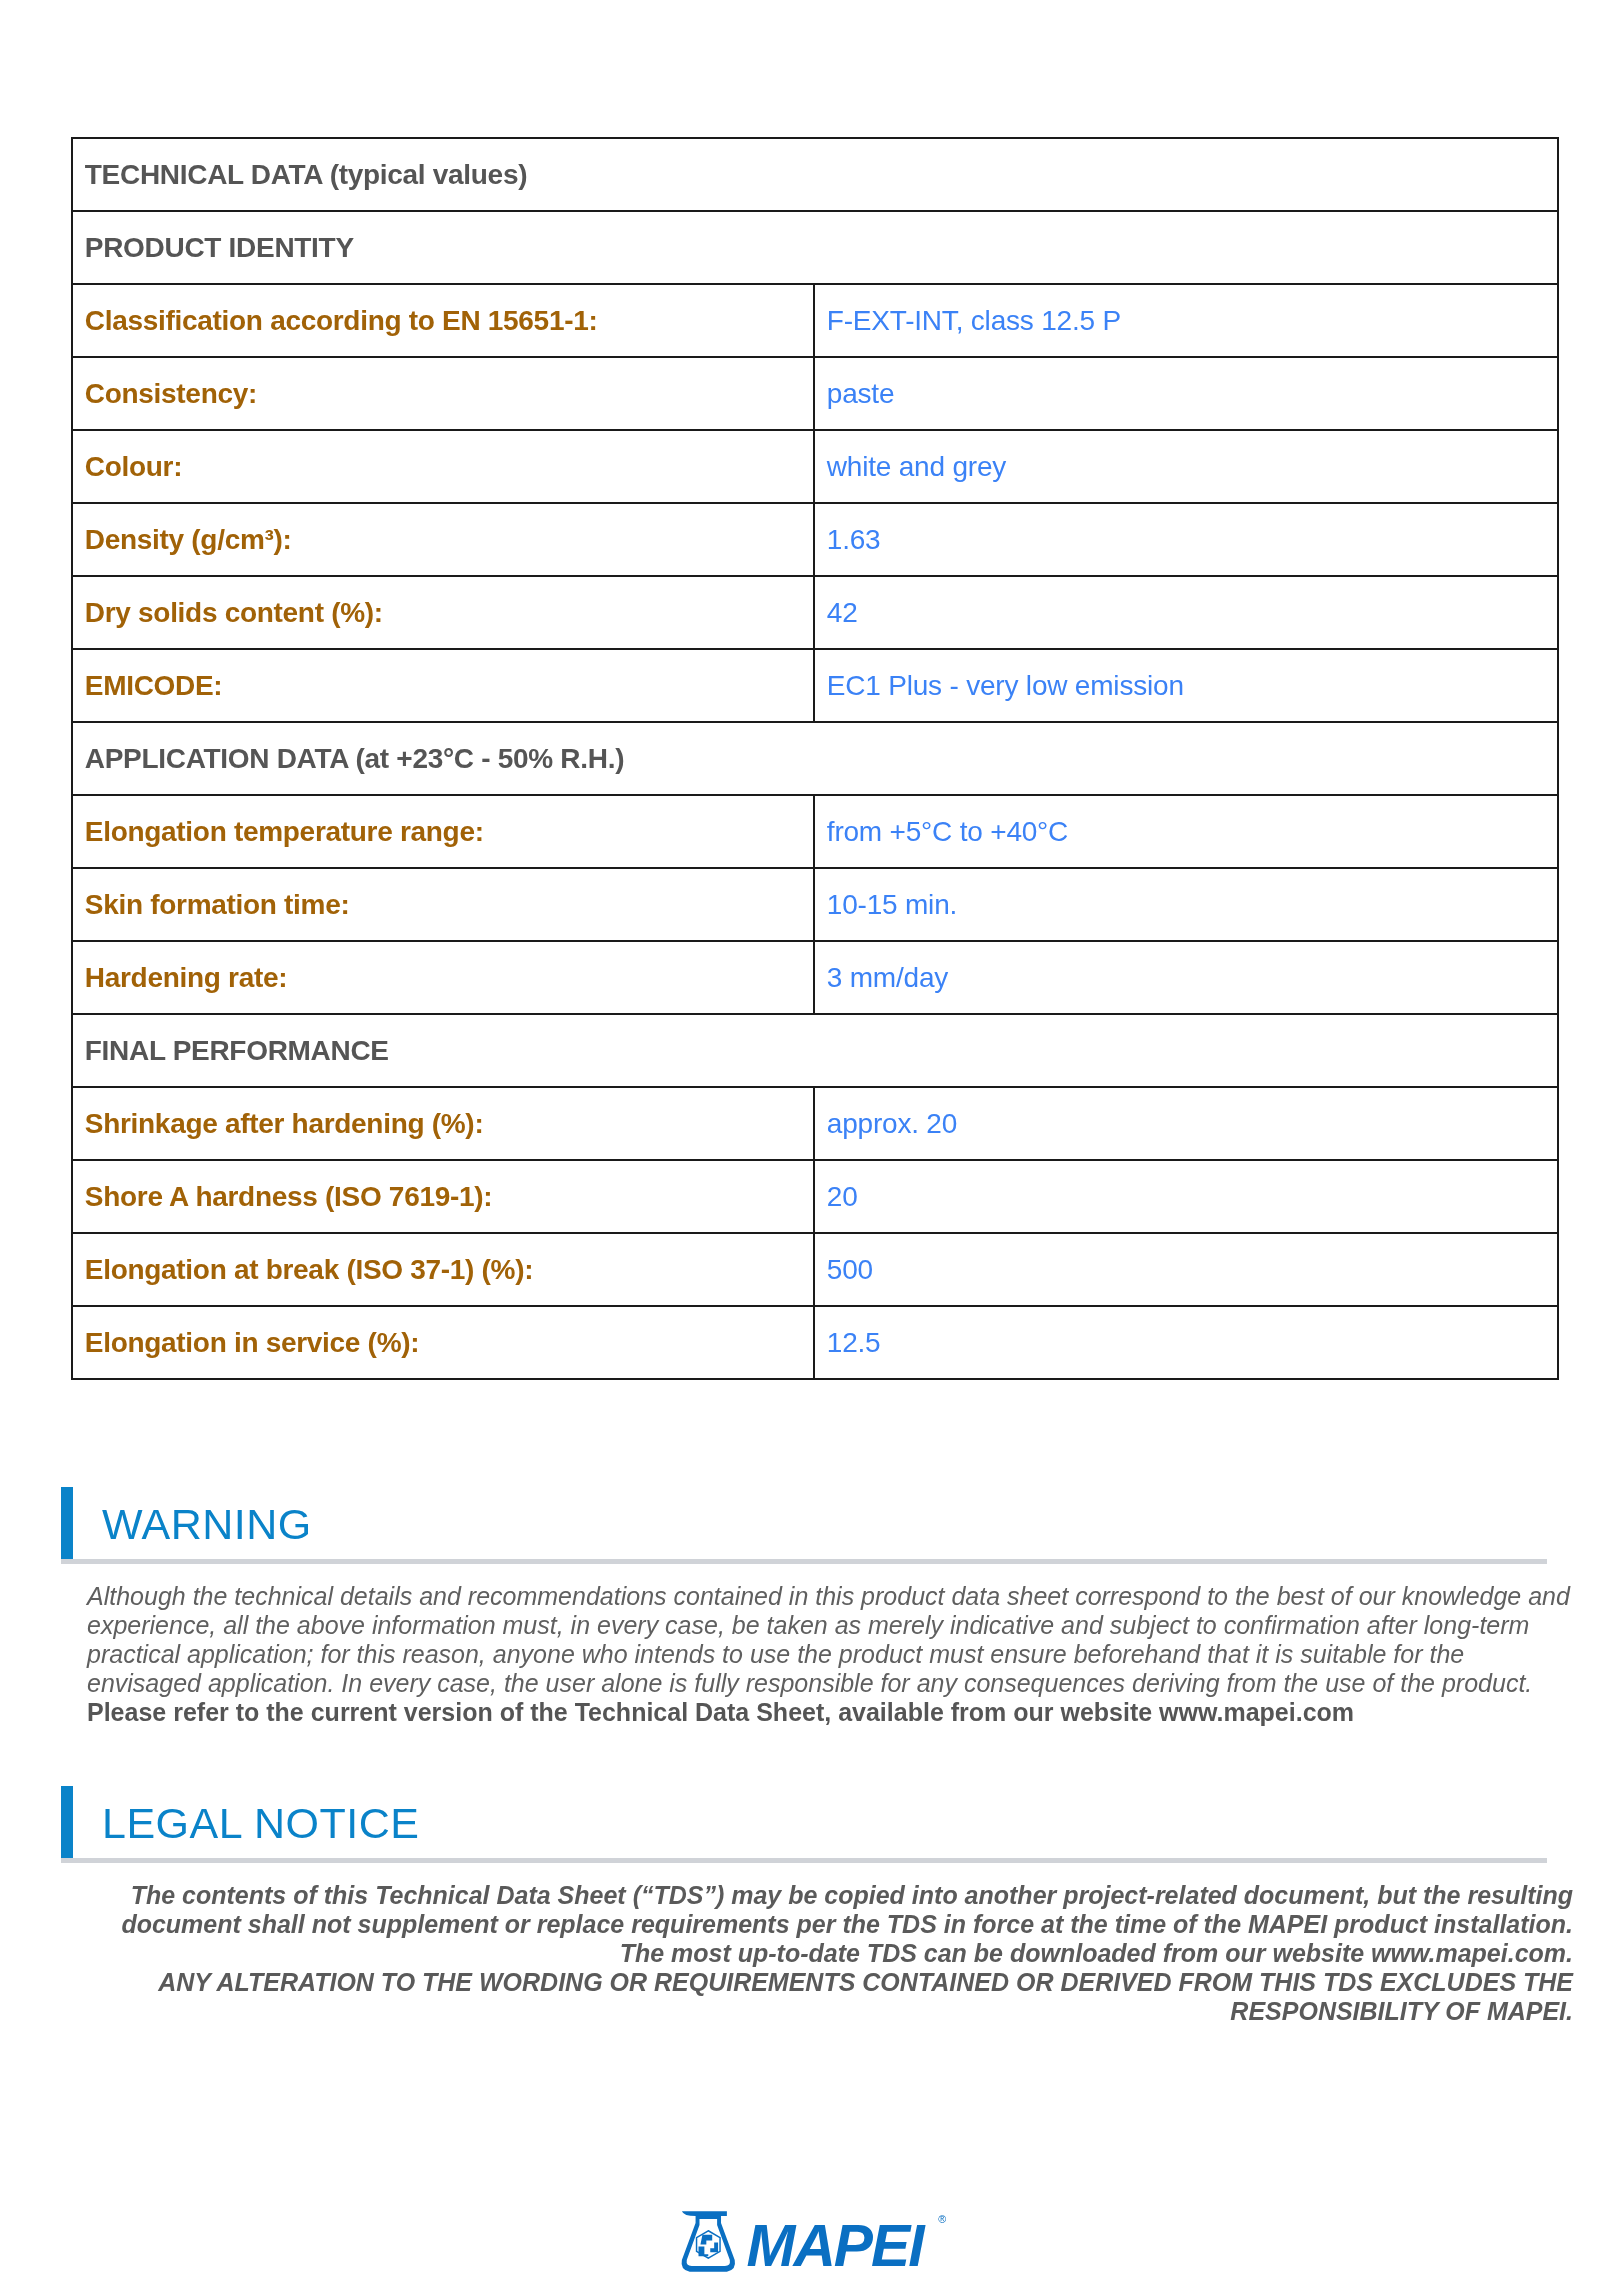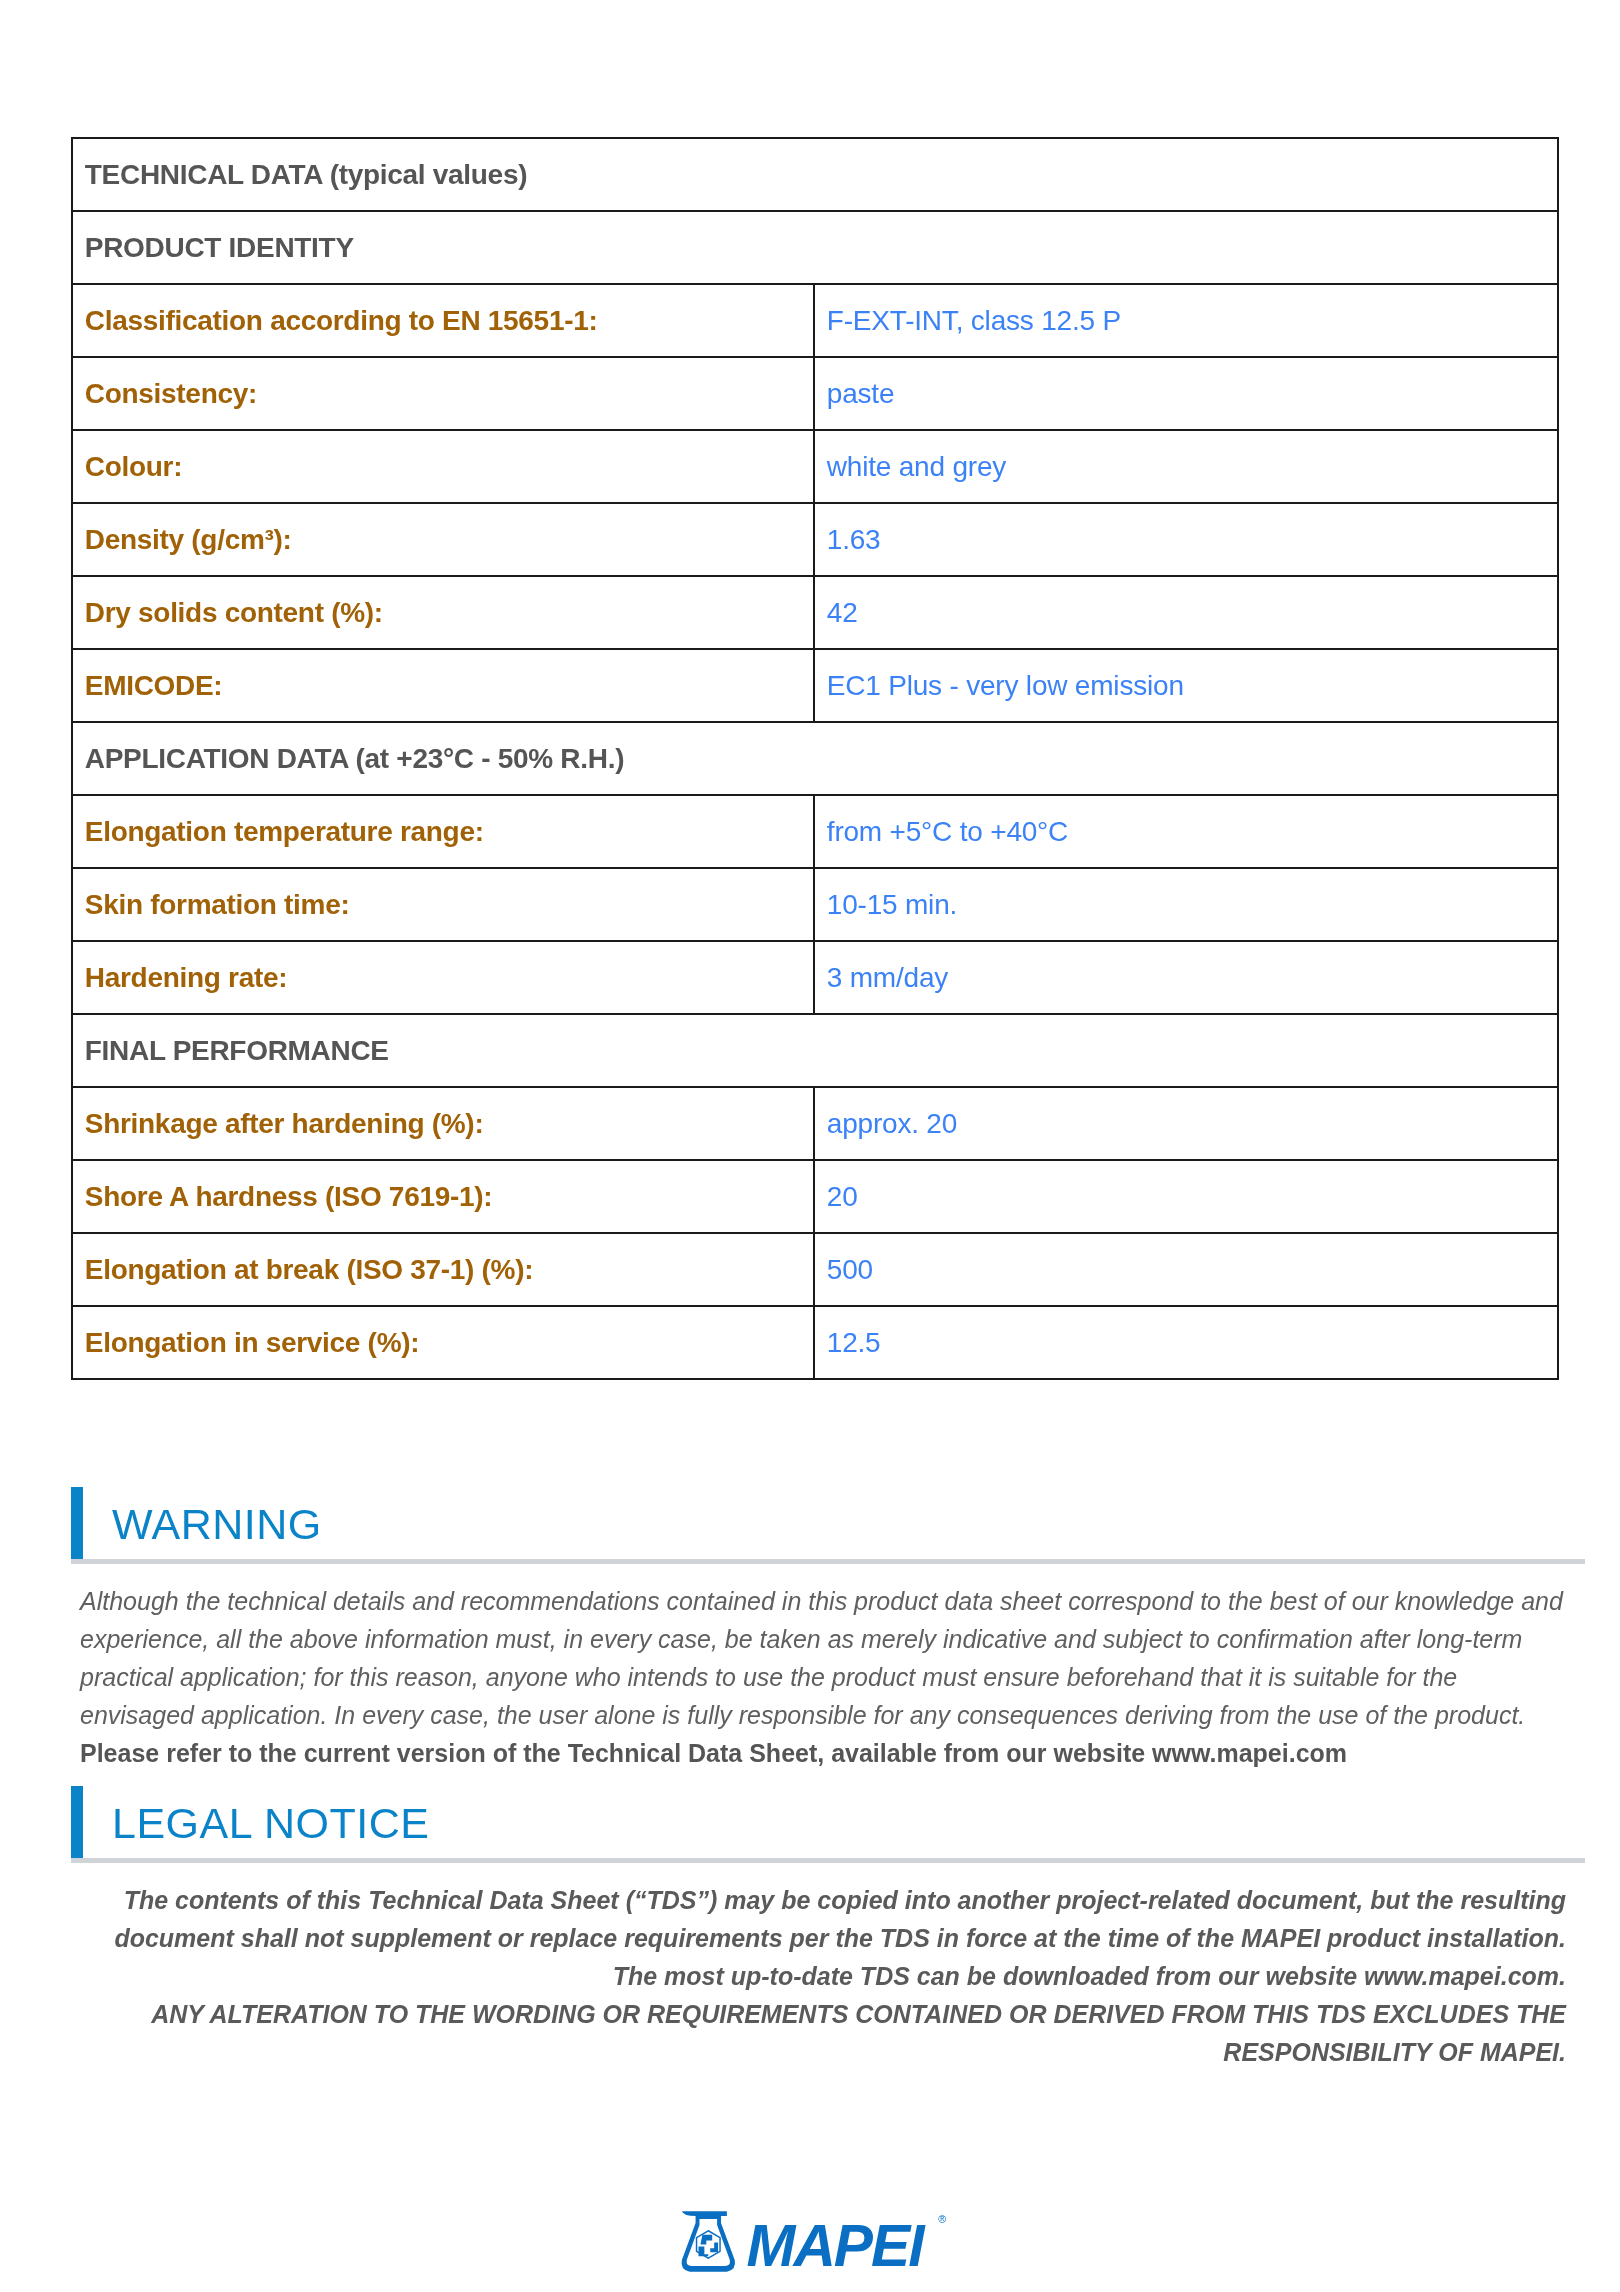--- a/index.html
+++ b/index.html
@@ -6,29 +6,29 @@
   body { width: 1620px; height: 2293px; position: relative; overflow: hidden; font-family: "Liberation Sans", sans-serif; color: #555555; }
 
   .tds-table { position: absolute; left: 71px; top: 137px; width: 1486px; border-collapse: collapse; table-layout: fixed; }
   .tds-table td { border: 2.5px solid #1a1a1a; height: 73px; padding: 0 0 0 11.8px; font-size: 28px; vertical-align: middle; box-sizing: border-box; }
   .tds-table col.c1 { width: 742px; }
   .tds-table col.c2 { width: 744px; }
   .tds-table td.section { font-weight: bold; color: #555555; letter-spacing: -0.3px; }
   .tds-table td.label { font-weight: bold; color: #a16207; letter-spacing: -0.3px; }
   .tds-table td.value { font-weight: normal; color: #3b82f6; letter-spacing: -0.2px; }
 
-  .section-head { position: absolute; left: 71px; width: 1486px; height: 77px; padding-left: 28px; }
+  .section-head { position: absolute; left: 61px; width: 1486px; height: 77px; }
   .section-head .bar { position: absolute; left: 0; top: 0; width: 11.8px; height: 74px; background: #0a83c9; }
   .section-head .title { position: absolute; left: 41px; top: 12.7px; font-size: 43px; font-weight: normal; color: #0a83c9; letter-spacing: 0.5px; }
   .section-head .rule { position: absolute; left: 0; bottom: 0; width: 100%; height: 4.9px; background: #d0d3d8; }
 
   #warning-head { top: 1487px; }
   #legal-head { top: 1786px; }
 
-  .body-text { position: absolute; left: 80px; width: 1486px; font-size: 25px; line-height: 38px; color: #5f5f5f; }
+  .body-text { position: absolute; left: 87px; width: 1486px; font-size: 25px; line-height: 29px; color: #5f5f5f; }
   #warning-body { top: 1582px; font-style: italic; }
   #warning-body .p1 { display: block; }
   #warning-body .p2 { display: block; font-style: normal; font-weight: bold; color: #555555; }
   #legal-body { top: 1881px; font-style: italic; font-weight: bold; color: #5a5a5a; }
   #legal-body span { display: block; text-align: right; }
 
   .logo { position: absolute; left: 676px; top: 2207px; width: 274px; height: 71px; }
   .logo svg { display: block; }
 </style>
 </head>

